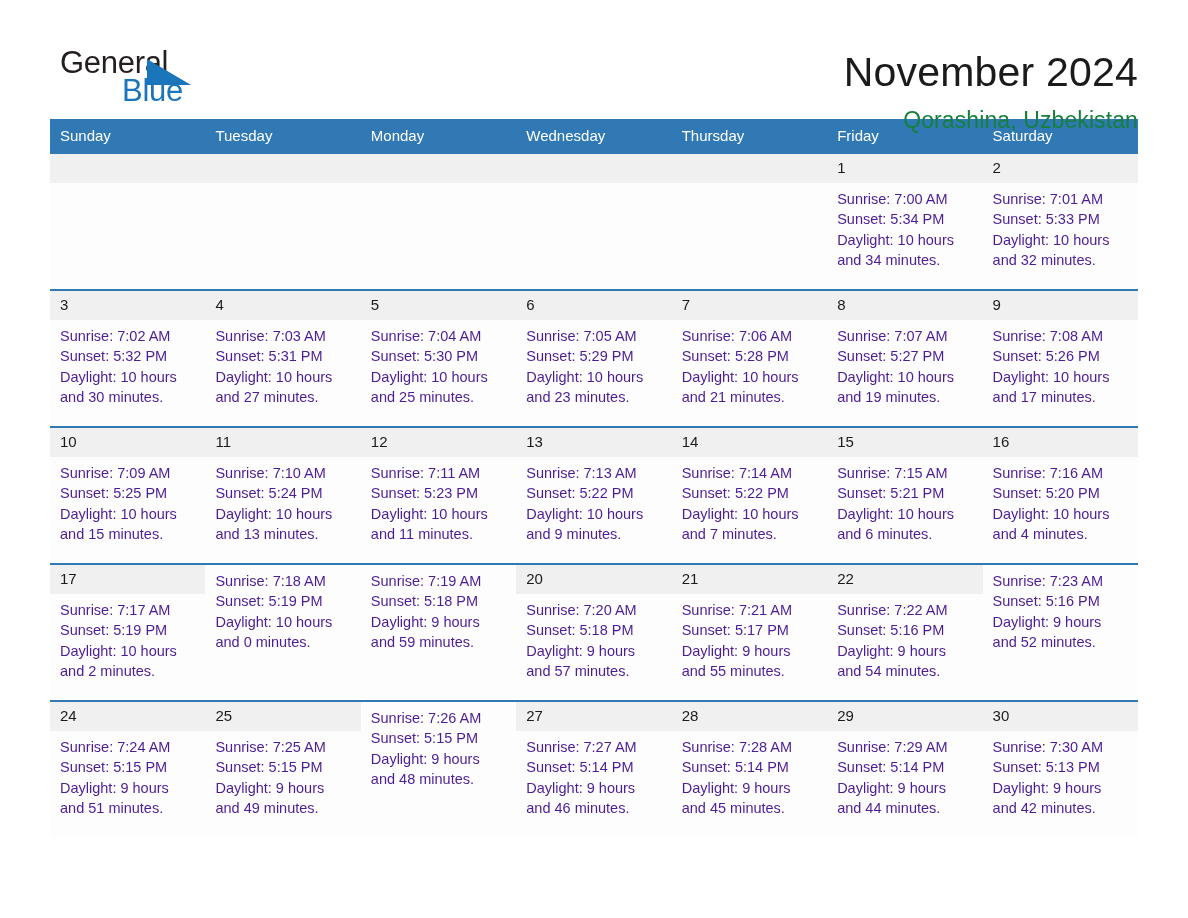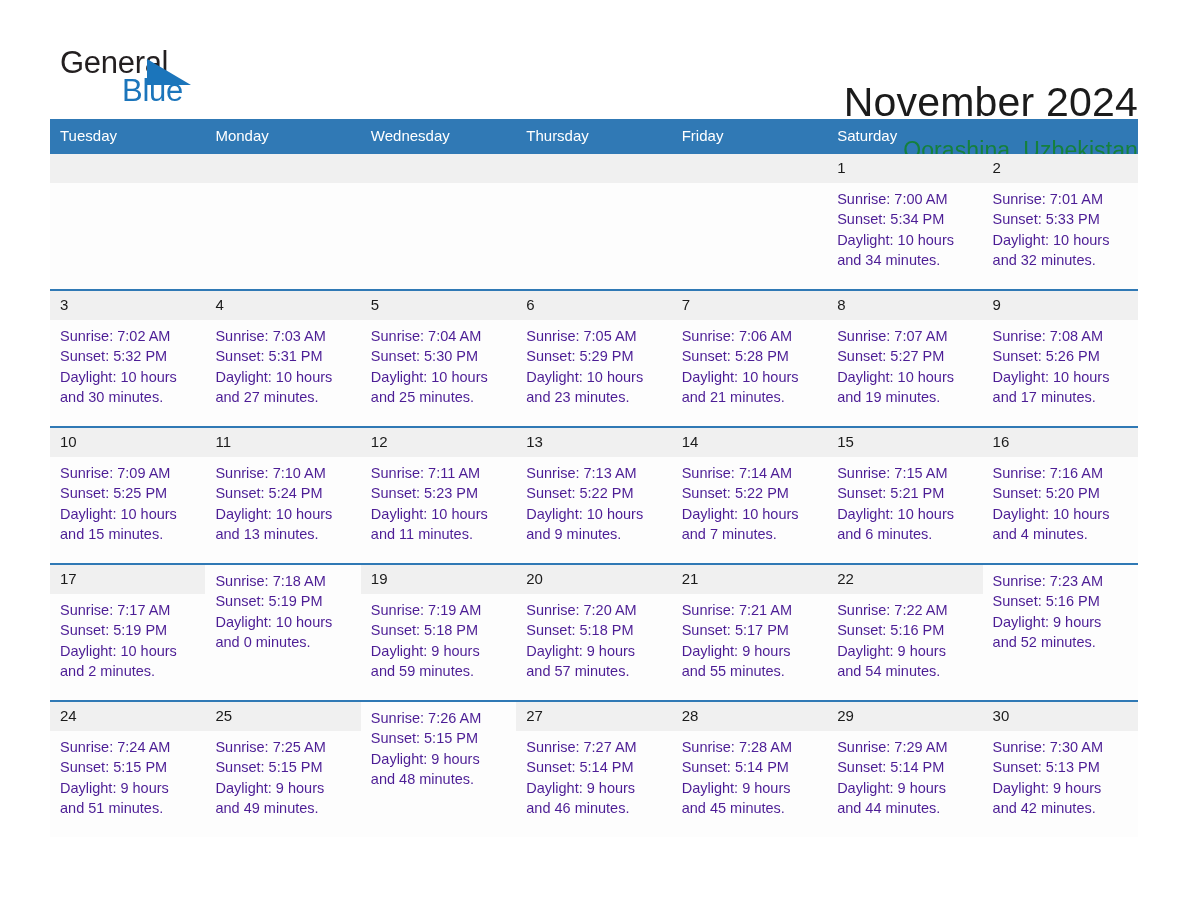--- a/index.html
+++ b/index.html
@@ -70,21 +70,20 @@
   .titles {
     text-align: right;
     padding-top: 2px;
   }
   .month-title {
     font-size: 41px;
     line-height: 48px;
     font-weight: 400;
     color: #1b1b1b;
     letter-spacing: 0.2px;
-    margin-top: 30px;
   }
   .location-title {
     font-size: 23px;
     line-height: 30px;
     font-weight: 400;
     color: #15803d;
     margin-top: 9px;
     letter-spacing: 0.1px;
   }
 
@@ -157,20 +156,21 @@
 
     <div class="titles">
       <div class="month-title">November 2024</div>
       <div class="location-title">Qorashina, Uzbekistan</div>
     </div>
 
   </div>
 
   <div class="calendar">
     <div class="weekdays">
+        <div class="weekday">Sunday</div>
         <div class="weekday">Tuesday</div>
         <div class="weekday">Monday</div>
         <div class="weekday">Wednesday</div>
         <div class="weekday">Thursday</div>
         <div class="weekday">Friday</div>
         <div class="weekday">Saturday</div>
       </div>
     <div class="weeks">
         <div class="week">
           <div class="day empty">
@@ -349,21 +349,20 @@
           </div>
           <div class="day">
             <div class="day-info">
               <div>Sunrise: 7:18 AM</div>
               <div>Sunset: 5:19 PM</div>
               <div>Daylight: 10 hours</div>
               <div>and 0 minutes.</div>
             </div>
           </div>
           <div class="day">
-            <div class="day-number">19</div>
             <div class="day-info">
               <div>Sunrise: 7:19 AM</div>
               <div>Sunset: 5:18 PM</div>
               <div>Daylight: 9 hours</div>
               <div>and 59 minutes.</div>
             </div>
           </div>
           <div class="day">
             <div class="day-number">20</div>
             <div class="day-info">

